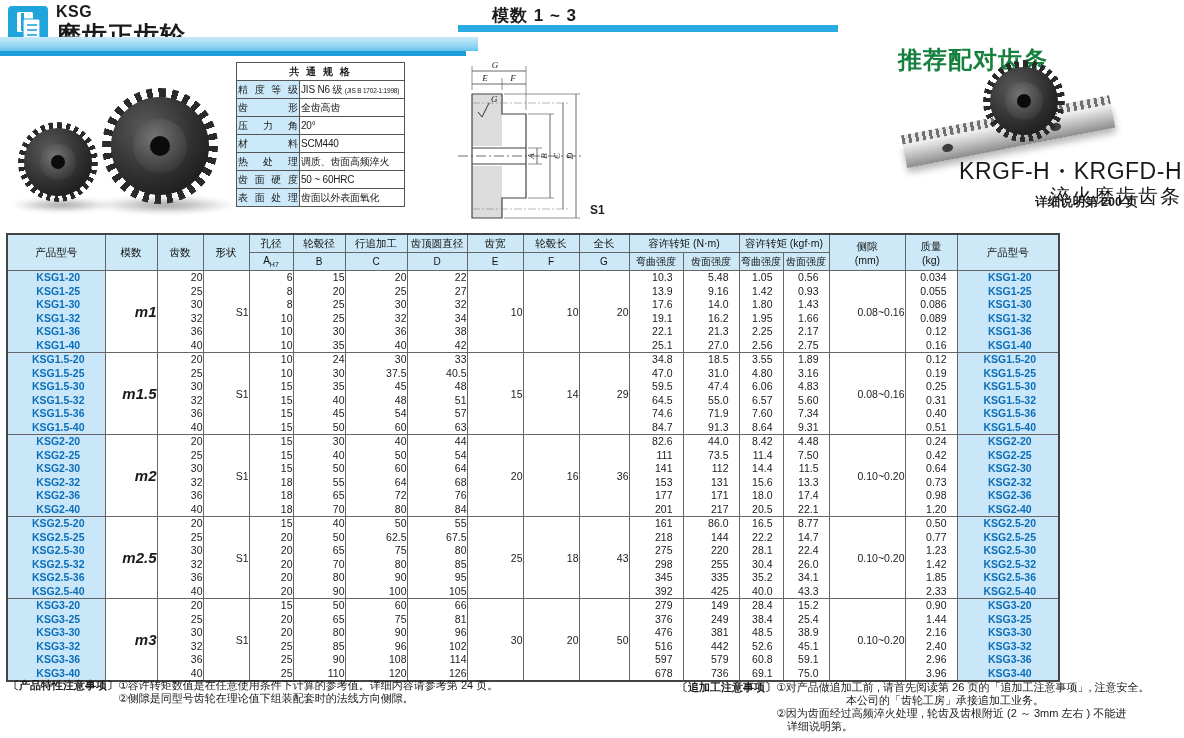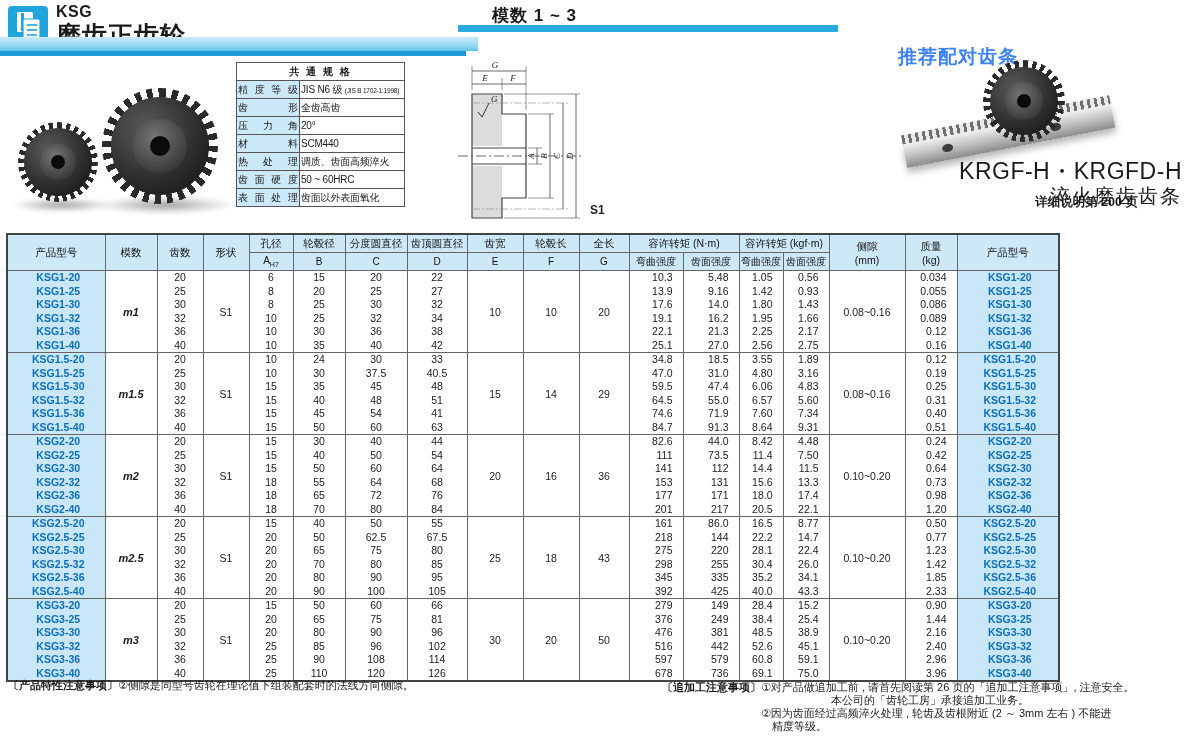--- a/index.html
+++ b/index.html
@@ -32,50 +32,50 @@
   .spec-table td.lbl{background:#CBE9F8;width:60px;text-align:justify;text-align-last:justify;}
   .spec-table td.val{width:102px;background:#fff;letter-spacing:-.2px;}
   .spec-small{font-size:6.5px;}
 
   
   .diagram{left:450px;top:56px;}
   .diagram text{font-family:"Liberation Serif","DejaVu Serif",serif;font-size:9px;font-style:italic;fill:#222;}
   .diagram .s1{font-style:normal;font-weight:bold;font-size:12px;font-family:"Liberation Sans",sans-serif;}
 
   
-  .reco-heading{left:898px;top:44px;font-size:19px;font-weight:bold;color:#3b82f6;letter-spacing:1px;}
+  .reco-heading{left:898px;top:44px;font-size:24px;font-weight:bold;color:#15803d;letter-spacing:1px;}
   .photo-right{left:895px;top:58px;width:289px;height:140px;}
   .rack{position:absolute;left:8px;top:66px;width:212px;height:24px;transform:rotate(-11deg);
         background:linear-gradient(180deg,#F2F2F2 0%,#C6C6C6 45%,#8C8C8C 100%);box-shadow:0 5px 7px rgba(0,0,0,.28);}
   .rack .rteeth{position:absolute;left:0;top:-9px;width:100%;height:9px;
         background:repeating-linear-gradient(90deg,#6F6F6F 0 3px,#E9E9E9 3px 7px);}
   .rack .rhole{position:absolute;top:8px;width:11px;height:8px;border-radius:50%;background:#3C3C3C;}
   .krgf-model{right:2px;top:156px;font-size:23px;letter-spacing:.5px;}
   .krgf-name{right:2px;top:183px;font-size:20px;letter-spacing:2px;}
   .krgf-detail{right:46px;top:194px;font-size:12.5px;font-weight:bold;}
 
   
   .main-table-wrap{left:6px;top:233px;}
   #gear-table{border-collapse:collapse;table-layout:fixed;width:1052px;border:2px solid #444;padding-left:32px;}
   #gear-table th{background:#CDE9F7;border:1px solid #666;font-weight:normal;font-size:10.5px;height:17px;padding:0;color:#111;text-align:center;overflow:hidden;}
   #gear-table thead tr:last-child th{font-size:10px;}
   #gear-table th sub{font-size:7px;}
   #gear-table tbody td{border:1px solid #666;font-size:10.5px;padding:0;vertical-align:middle;overflow:hidden;}
   #gear-table .ln{height:13.5px;line-height:13.5px;}
-  #gear-table td.cc{text-align:center;}
+  #gear-table td.cc{text-align:right;}
   #gear-table td.rr .ln{text-align:right;padding-right:10px;}
   #gear-table td.modelL,#gear-table td.modelR{background:#C9E7F8;vertical-align:top;}
   #gear-table td.modelL .ln,#gear-table td.modelR .ln{font-weight:bold;color:#0D6EB8;text-align:center;padding-left:4px;}
-  #gear-table td.module-cell{font-style:italic;font-weight:bold;font-size:11px;}
+  #gear-table td.module-cell{font-style:italic;font-weight:bold;font-size:15px;}
 
   
   .note{display:flex;font-size:11px;line-height:13px;}
   .note .nlabel{font-weight:bold;white-space:nowrap;}
   .note-left{left:8px;top:679px;justify-content:center;}
-  .note-right{left:662px;top:681px;width:486px;}
+  .note-right{left:677px;top:681px;width:486px;}
   .note .nlines div{white-space:nowrap;}
   .ind-a{padding-left:70px;}
   .ind-b{padding-left:11px;}
 </style>
 </head>
 <body>
 
 <div class="page">
 
   <div class="abs logo">
@@ -238,21 +238,21 @@
           <col style="width:102px">
       </colgroup>
       <thead>
         <tr>
           <th rowspan="2">产品型号</th>
           <th rowspan="2">模数</th>
           <th rowspan="2">齿数</th>
           <th rowspan="2">形状</th>
           <th>孔径</th>
           <th>轮毂径</th>
-          <th>分度圆直径</th>
+          <th>行追加工</th>
           <th>齿顶圆直径</th>
           <th>齿宽</th>
           <th>轮毂长</th>
           <th>全长</th>
           <th colspan="2">容许转矩 (N·m)</th>
           <th colspan="2">容许转矩 (kgf·m)</th>
           <th rowspan="2">
             <div>侧隙</div>
             <div>(mm)</div>
           </th>
@@ -422,21 +422,21 @@
               <div class="ln">45</div>
               <div class="ln">48</div>
               <div class="ln">54</div>
               <div class="ln">60</div>
             </td>
             <td class="cc">
               <div class="ln">33</div>
               <div class="ln">40.5</div>
               <div class="ln">48</div>
               <div class="ln">51</div>
-              <div class="ln">41</div>
+              <div class="ln">57</div>
               <div class="ln">63</div>
             </td>
             <td class="cc">15</td>
             <td class="cc">14</td>
             <td class="cc">29</td>
             <td class="rr">
               <div class="ln">34.8</div>
               <div class="ln">47.0</div>
               <div class="ln">59.5</div>
               <div class="ln">64.5</div>
@@ -797,26 +797,27 @@
               <div class="ln">KSG3-40</div>
             </td>
           </tr>
         </tbody>
     </table>
   </div>
 
   <div class="abs note note-left">
     <div class="nlabel">〔产品特性注意事项〕</div>
     <div class="nlines">
+      <div>①容许转矩数值是在任意使用条件下计算的参考值。详细内容请参考第 24 页。</div>
       <div>②侧隙是同型号齿轮在理论值下组装配套时的法线方向侧隙。</div>
     </div>
   </div>
   <div class="abs note note-right">
     <div class="nlabel">〔追加工注意事项〕</div>
     <div class="nlines">
       <div>①对产品做追加工前 , 请首先阅读第 26 页的「追加工注意事项」, 注意安全。</div>
       <div class="ind-a">本公司的「齿轮工房」承接追加工业务。</div>
       <div>②因为齿面经过高频淬火处理 , 轮齿及齿根附近 (2 ～ 3mm 左右 ) 不能进</div>
-      <div class="ind-b">精度等级。</div>
+      <div class="ind-b">详细说明第。</div>
     </div>
   </div>
 
 </div>
 
 </body></html>

